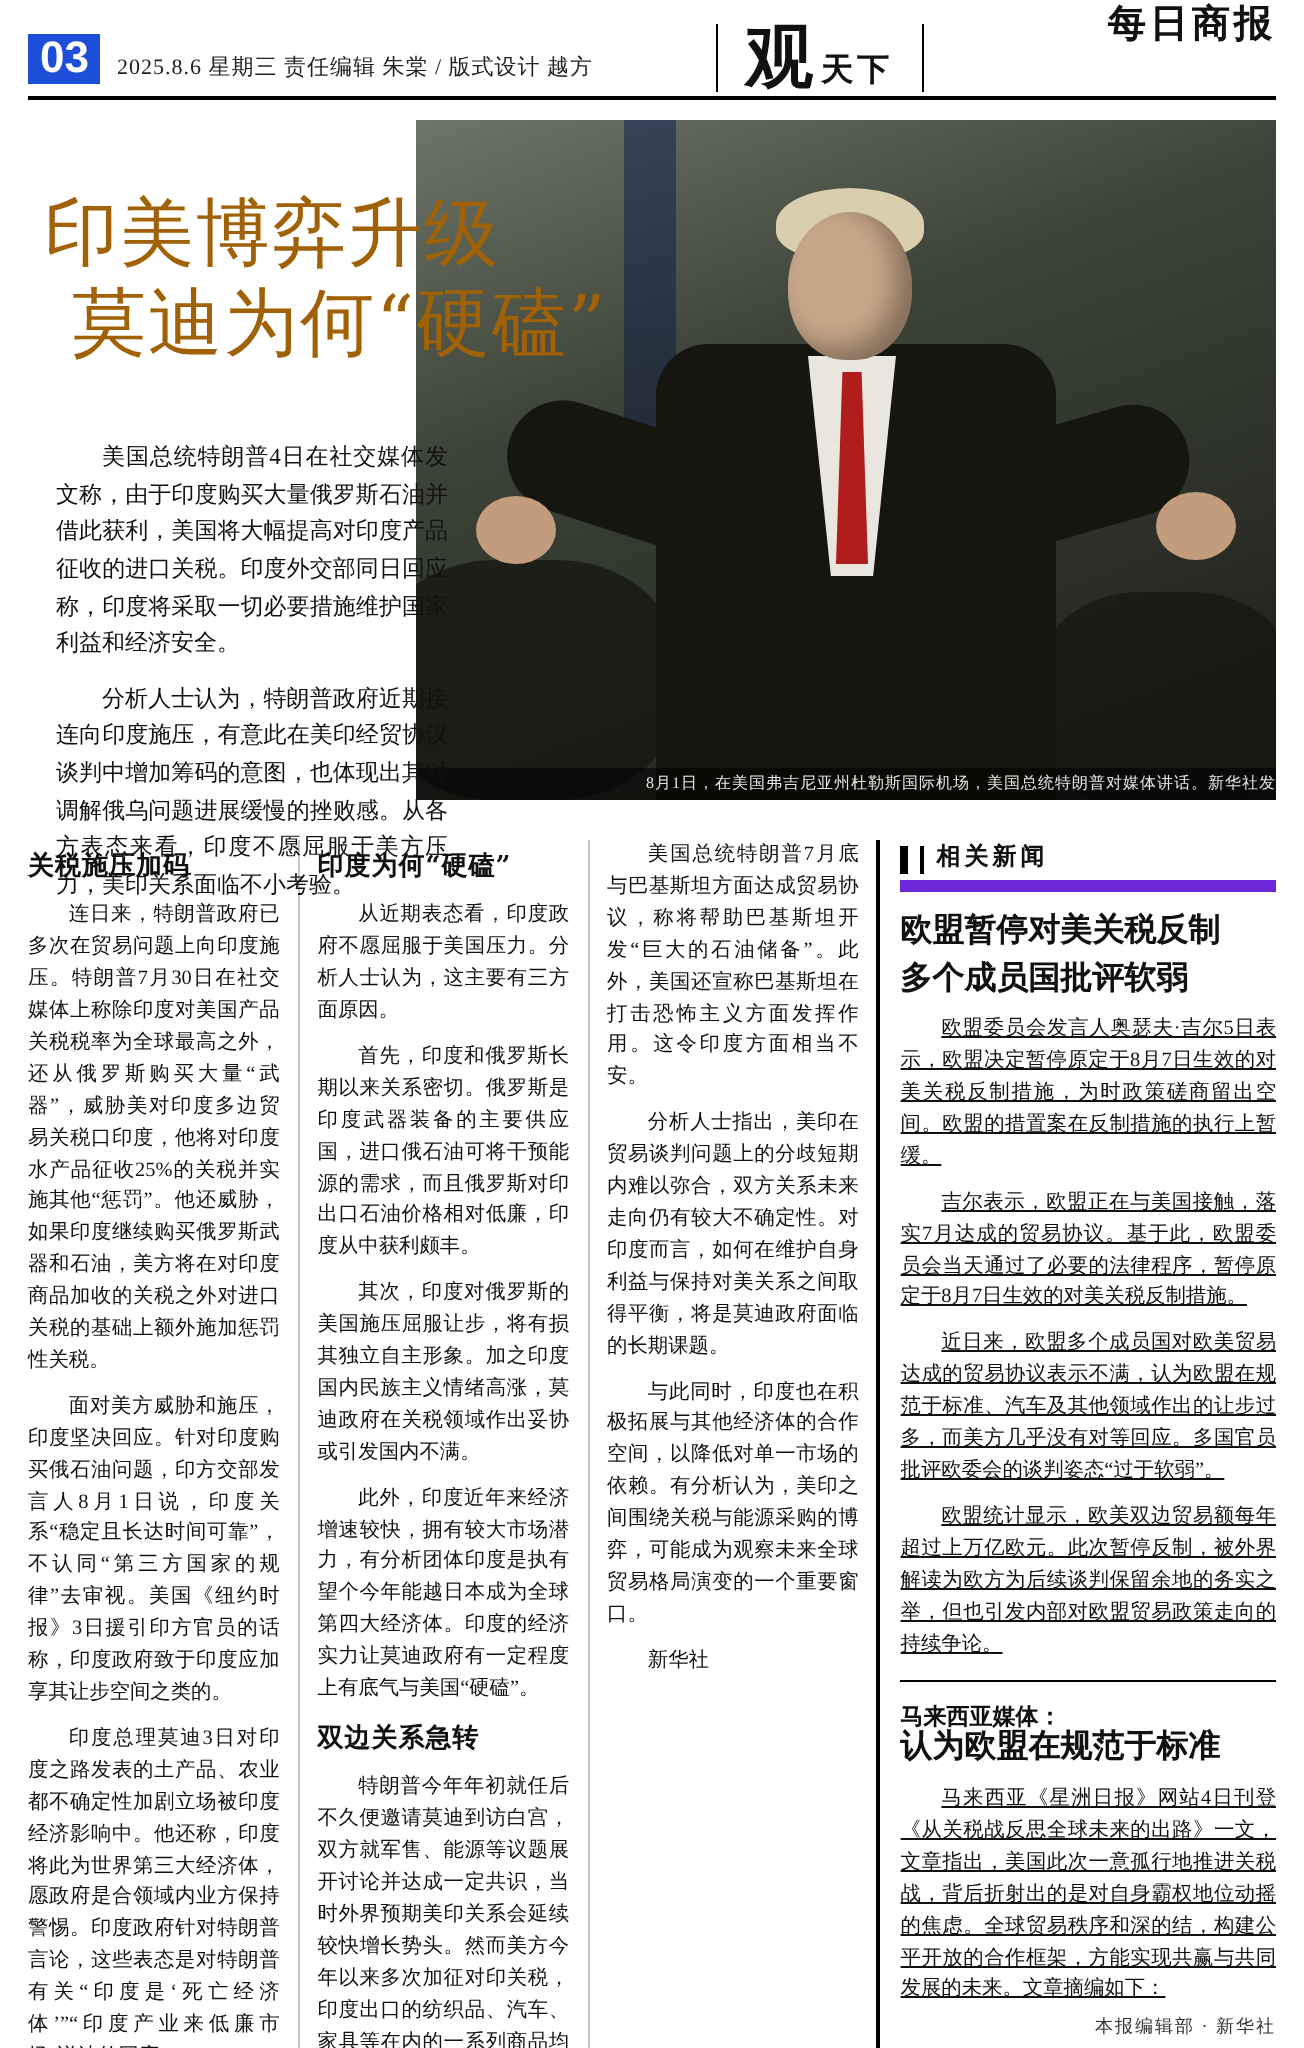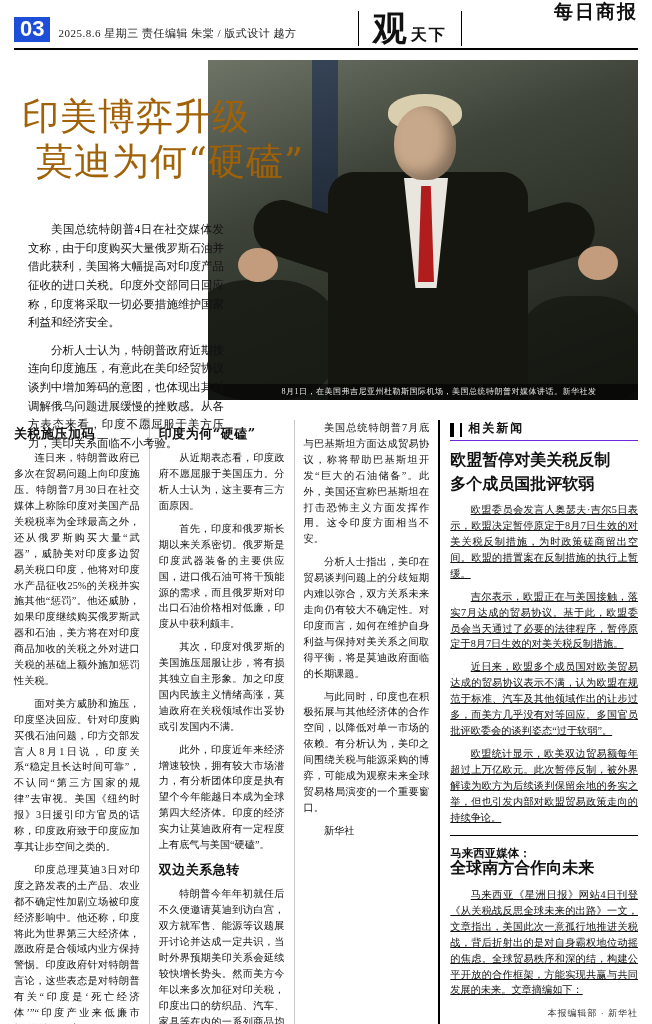--- a/index.html
+++ b/index.html
@@ -29,21 +29,21 @@
 
   
   .hero{position:relative;margin-top:10px;height:350px;}
   .hero-photo{
     position:absolute;right:0;top:0;width:430px;height:340px;
     background:linear-gradient(160deg,#6e7466 0%,#3d4338 35%,#2b2f27 70%,#171a15 100%);
     overflow:hidden;
   }
   .photo-caption{
     position:absolute;left:0;right:0;bottom:0;height:16px;background:rgba(0,0,0,.55);
-    color:#e6e6e6;font-size:8px;line-height:16px;text-align:center;letter-spacing:.5px;padding-left:32px;
+    color:#e6e6e6;font-size:8px;line-height:16px;text-align:right;letter-spacing:.5px;padding-left:32px;
   }
   
   .fig-head{position:absolute;left:186px;top:46px;width:62px;height:74px;border-radius:50% 50% 46% 46%;
     background:#c8a88a;box-shadow:inset -8px -6px 14px rgba(0,0,0,.35);}
   .fig-hair{position:absolute;left:180px;top:34px;width:74px;height:36px;border-radius:50% 50% 40% 40%;
     background:#d9cfae;}
   .fig-body{position:absolute;left:120px;top:112px;width:200px;height:230px;background:#14160f;
     border-radius:26px 26px 0 0;}
   .fig-shirt{position:absolute;left:196px;top:118px;width:44px;height:110px;background:#e8e6df;
     clip-path:polygon(0 0,100% 0,74% 100%,26% 100%);}
@@ -74,21 +74,21 @@
   .col{font-size:10.2px;line-height:1.56;text-align:justify;}
   .col p{margin:0 0 7px 0;text-indent:2em;}
   .c1{width:138px;padding-right:9px;}
   .c2{width:138px;padding:0 9px;border-left:1px solid #c9c9c9;}
   .c3{width:138px;padding:0 9px;border-left:1px solid #c9c9c9;}
   .right-rail{width:206px;padding-left:10px;border-left:2px solid #000;}
 
   .sub-h{font-size:13px;font-weight:bold;font-family:"DejaVu Serif",serif;margin:4px 0 6px 0;letter-spacing:.5px;}
 
   
-  .rail-head{display:flex;align-items:flex-end;gap:6px;border-bottom:1px solid #6d28d9;padding-bottom:3px;margin-bottom:8px;}
+  .rail-head{display:flex;align-items:flex-end;gap:6px;border-bottom:6px solid #6d28d9;padding-bottom:3px;margin-bottom:8px;}
   .rail-head .bar{width:4px;height:14px;background:#000;}
   .rail-head .bar2{width:2px;height:14px;background:#000;}
   .rail-head .t{font-size:12px;font-weight:bold;letter-spacing:2px;}
   .rail-title{font-size:16px;font-weight:bold;font-family:"DejaVu Serif",serif;line-height:1.35;margin:2px 0 8px 0;}
   .rail-body{font-size:10.2px;line-height:1.56;text-align:justify;}
   .rail-body p{margin:0 0 7px 0;text-indent:2em;text-decoration:underline;}
   .rail-kicker{font-size:11.5px;font-weight:bold;margin:10px 0 2px 0;}
   .rail-sep{border-top:1px solid #000;margin:10px 0 8px 0;}
 
   .footer-credit{position:absolute;right:14px;bottom:4px;font-size:9px;color:#333;letter-spacing:1px;}
@@ -181,21 +181,21 @@
       <div class="rail-body">
         <p>欧盟委员会发言人奥瑟夫·吉尔5日表示，欧盟决定暂停原定于8月7日生效的对美关税反制措施，为时政策磋商留出空间。欧盟的措置案在反制措施的执行上暂缓。</p>
         <p>吉尔表示，欧盟正在与美国接触，落实7月达成的贸易协议。基于此，欧盟委员会当天通过了必要的法律程序，暂停原定于8月7日生效的对美关税反制措施。</p>
         <p>近日来，欧盟多个成员国对欧美贸易达成的贸易协议表示不满，认为欧盟在规范于标准、汽车及其他领域作出的让步过多，而美方几乎没有对等回应。多国官员批评欧委会的谈判姿态“过于软弱”。</p>
         <p>欧盟统计显示，欧美双边贸易额每年超过上万亿欧元。此次暂停反制，被外界解读为欧方为后续谈判保留余地的务实之举，但也引发内部对欧盟贸易政策走向的持续争论。</p>
       </div>
 
       <div class="rail-sep"></div>
 
       <div class="rail-kicker">马来西亚媒体：</div>
-      <div class="rail-title" style="margin-top:-6px">全球南方合作向未来</div>
+      <div class="rail-title" style="margin-top:-6px">认为欧盟在规范于标准</div>
       <div class="rail-body">
         <p>马来西亚《星洲日报》网站4日刊登《从关税战反思全球未来的出路》一文，文章指出，美国此次一意孤行地推进关税战，背后折射出的是对自身霸权地位动摇的焦虑。全球贸易秩序和深的结，构建公平开放的合作框架，方能实现共赢与共同发展的未来。文章摘编如下：</p>
 
       </div>
     </div>
   </div>
 
   <div class="footer-credit">本报编辑部 · 新华社</div>
 </div>
 

